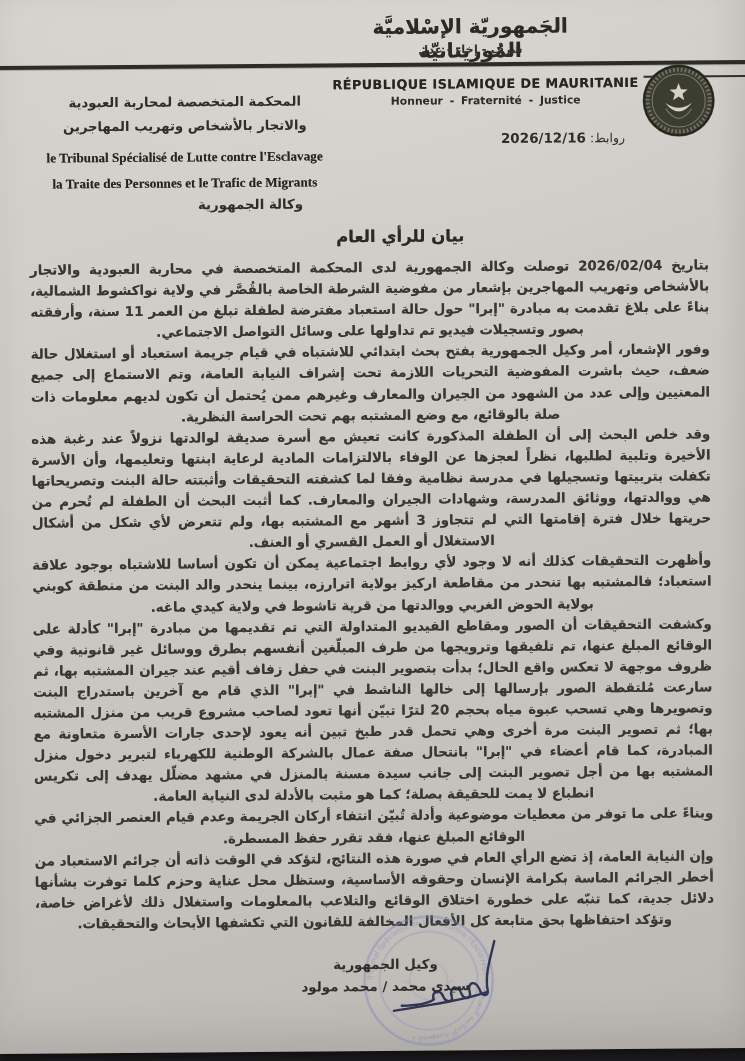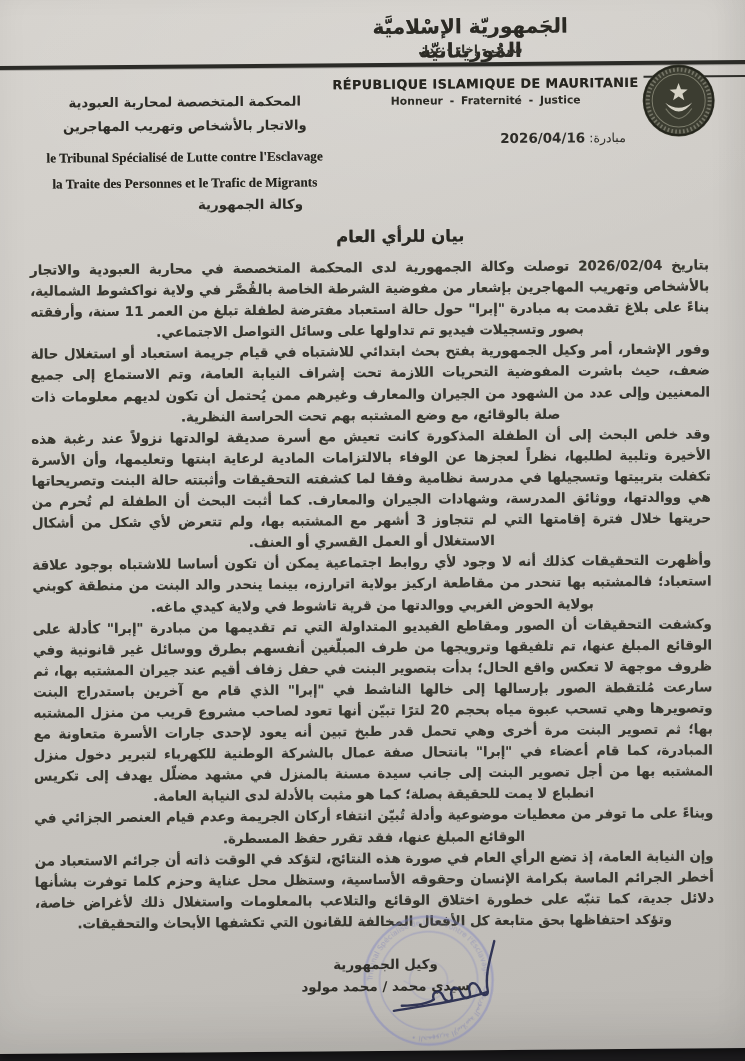--- a/index.html
+++ b/index.html
@@ -73,22 +73,22 @@
     <circle cx="37" cy="38" r="36" fill="#3c3d31"></circle>
     <circle cx="37" cy="38" r="34.5" fill="none" stroke="#23241c" stroke-width="1.6"></circle>
     <circle cx="37" cy="38" r="31" fill="none" stroke="#b9b7a8" stroke-width="4" stroke-dasharray="1.7 2.2" opacity=".45"></circle>
     <circle cx="37" cy="38" r="26.5" fill="none" stroke="#8d8d7c" stroke-width="1" opacity=".8"></circle>
     <polygon points="37,20.5 39.35,26.76 46.03,27.06 40.80,31.24 42.58,37.69 37,34 31.42,37.69 33.20,31.24 27.97,27.06 34.65,26.76" fill="#d6d3c6"></polygon>
     <path d="M23.5,40 Q37,58 50.5,40 Q37,50.5 23.5,40 Z" fill="#d6d3c6"></path>
     <path d="M24,46 Q30,55 37,56 Q44,55 50,46" fill="none" stroke="#8d8d7c" stroke-width="1.2" opacity=".7"></path>
   </svg>
 
   <div class="abs date-line">
-    <span>مبادرة:</span>
-    <span class="num">2026/04/16</span>
+    <span>روابط:</span>
+    <span class="num">2026/12/16</span>
   </div>
 
   <div class="abs ctr court-ar1">المحكمة المتخصصة لمحاربة العبودية</div>
   <div class="abs ctr court-ar2">والاتجار بالأشخاص وتهريب المهاجرين</div>
   <div class="abs ctr court-fr court-fr1">le Tribunal Spécialisé de Lutte contre l'Esclavage</div>
   <div class="abs ctr court-fr court-fr2">la Traite des Personnes et le Trafic de Migrants</div>
   <div class="abs ctr office">وكالة الجمهورية</div>
 
   <div class="abs ctr doc-title">بيان للرأي العام</div>
 

